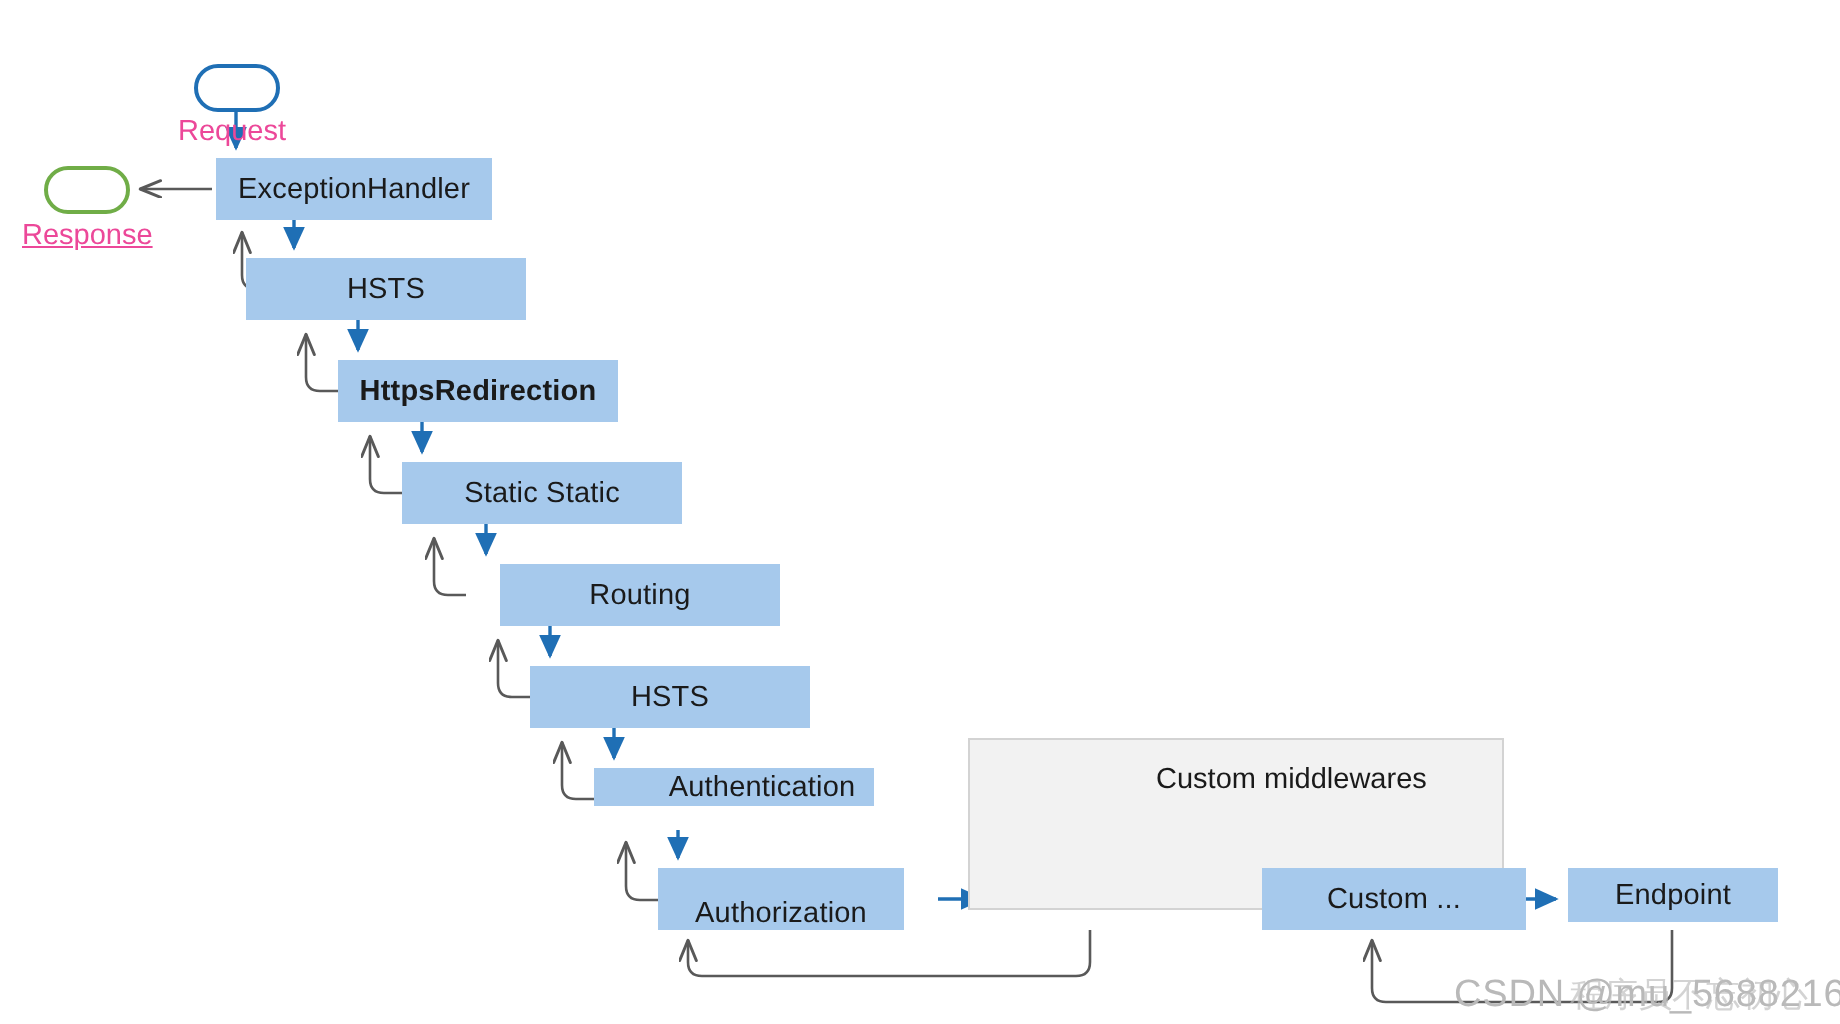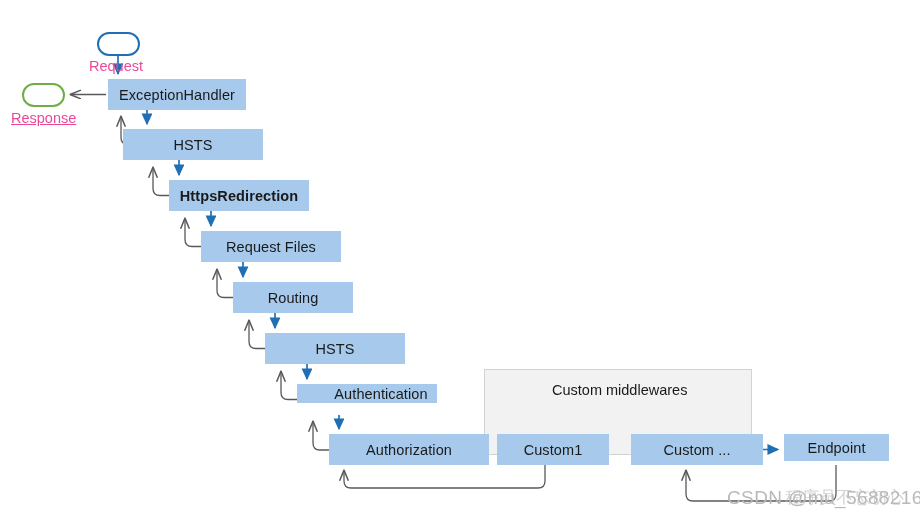--- a/index.html
+++ b/index.html
@@ -7,21 +7,21 @@
        font-family:"Liberation Sans","DejaVu Sans",sans-serif;}
   #stage{position:absolute;left:0;top:0;width:920px;height:512px;}
   svg#wires{position:absolute;left:0;top:0;width:920px;height:512px;pointer-events:none;}
 
   .node{position:absolute;box-sizing:border-box;display:flex;align-items:center;
         justify-content:center;color:#1a1a1a;font-size:14.5px;letter-spacing:.1px;
         white-space:nowrap;}
   .mw{background:#a6c9ec;}
   .group-box{position:absolute;box-sizing:border-box;background:#f2f2f2;
              border:1px solid #d3d3d3;}
-  .group-title{position:absolute;font-size:14.5px;color:#1a1a1a;white-space:nowrap;}
+  .group-title{position:absolute;font-size:14.5px;color:#1a1a1a;white-space:nowrap;margin-left:26px;}
   .pill{position:absolute;box-sizing:border-box;background:#ffffff;border-radius:999px;}
   .pill.req{border:2.2px solid #1f6fb5;}
   .pill.resp{border:2.2px solid #70ad47;}
   .cap{position:absolute;font-size:14.5px;color:#ec4899;white-space:nowrap;margin-top:48px;}
 
   .wm{position:absolute;font-size:19px;color:#b9b9b9;white-space:nowrap;
       font-family:"Liberation Sans","DejaVu Sans",sans-serif;letter-spacing:.4px;}
   .wm2{position:absolute;font-size:17px;color:#bdbdbd;white-space:nowrap;}
 </style>
 </head>
@@ -107,42 +107,39 @@
 
   <div class="node mw" style="left:123px;top:129px;width:140px;height:31px;">
     <span>HSTS</span>
   </div>
 
   <div class="node mw" style="left:169px;top:180px;width:140px;height:31px;font-weight:bold;">
     <span>HttpsRedirection</span>
   </div>
 
   <div class="node mw" style="left:201px;top:231px;width:140px;height:31px;">
-    <span>Request Files</span>
+    <span>Static Static</span>
   </div>
 
-  <div class="node mw" style="left:233px;top:282px;width:120px;height:31px;">
+  <div class="node mw" style="left:250px;top:282px;width:140px;height:31px;">
     <span>Routing</span>
   </div>
 
   <div class="node mw" style="left:265px;top:333px;width:140px;height:31px;">
     <span>HSTS</span>
   </div>
 
   <div class="node mw" style="left:297px;top:384px;width:140px;height:19px;padding-left:28px;">
     <span>Authentication</span>
   </div>
 
-  <div class="node mw" style="left:329px;top:434px;width:160px;height:31px;">
+  <div class="node mw" style="left:329px;top:434px;width:123px;height:31px;align-items:flex-end;">
     <span>Authorization</span>
   </div>
 
-  <div class="node mw" style="left:497px;top:434px;width:112px;height:31px;">
-    <span>Custom1</span>
-  </div>
 
   <div class="node mw" style="left:631px;top:434px;width:132px;height:31px;">
     <span>Custom ...</span>
   </div>
 
   <div class="node mw" style="left:784px;top:434px;width:105px;height:27px;">
     <span>Endpoint</span>
   </div>
 
   <div class="wm" style="left:727px;top:487px;">CSDN @mu_5688216</div>

